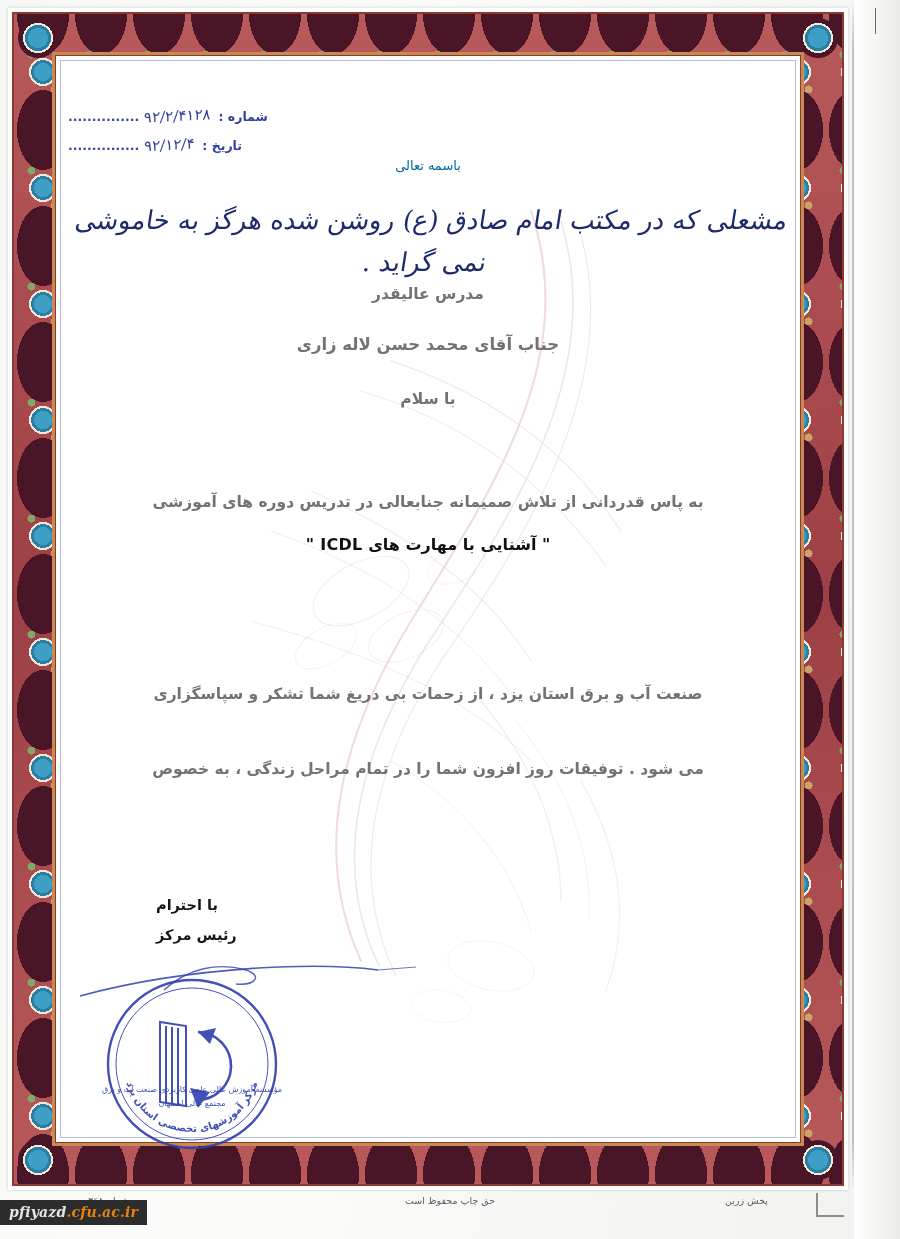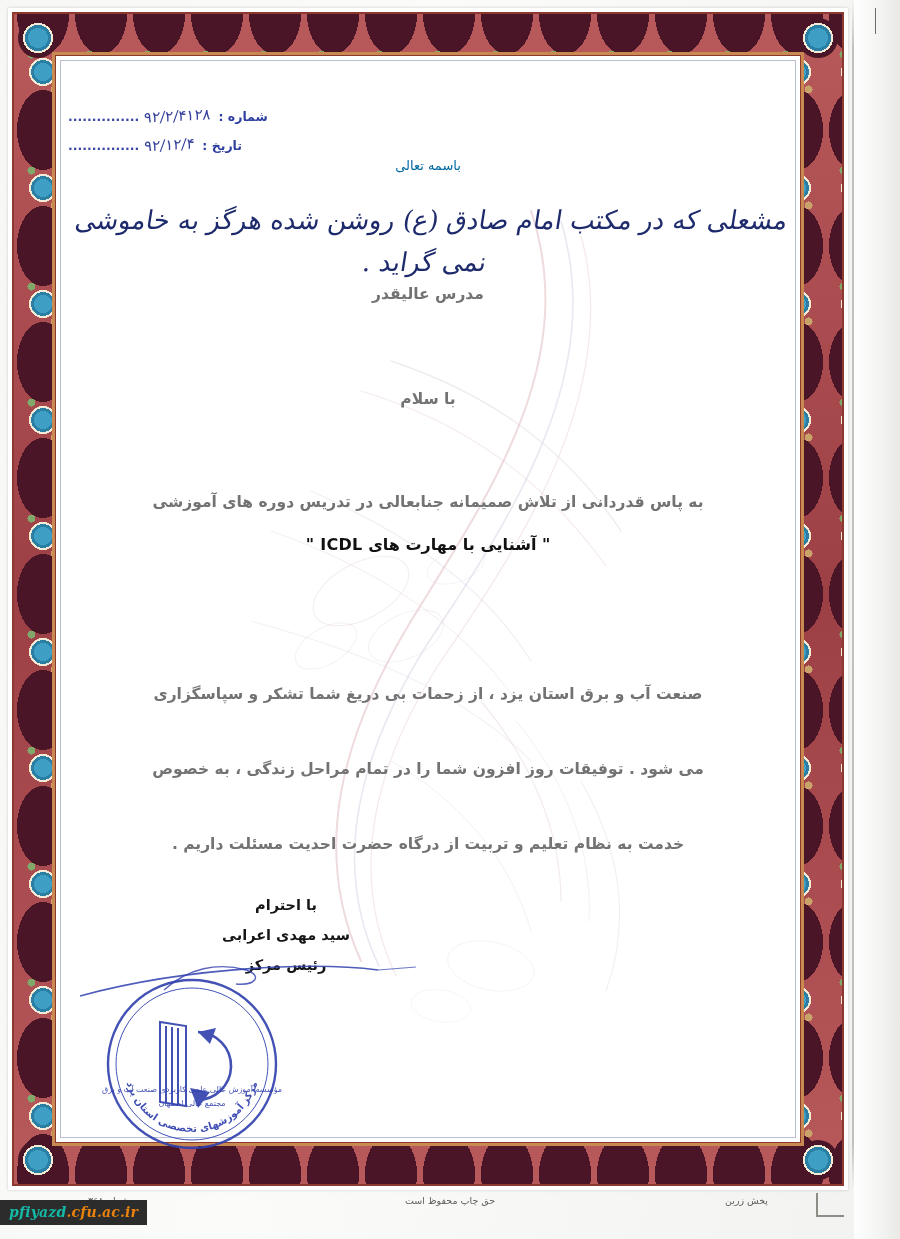--- a/index.html
+++ b/index.html
@@ -147,21 +147,21 @@
   }
   .body-line.center{text-align:center;}
   .nm{font-size:16.5px;}
   .title-line{
     font-size:16px;font-weight:bold;color:#111;
     text-align:center;letter-spacing:.3px;
   }
 
   #sign{
     position:absolute;right:auto;left:88px;top:820px;width:260px;
-    text-align:center;direction:rtl;
+    text-align:left;direction:rtl;
   }
   #sign .l{font-size:14.5px;font-weight:bold;color:#161616;line-height:30px;}
 
   
   #penline{
     position:absolute;left:10px;top:880px;width:340px;height:70px;pointer-events:none;
   }
   
   #seal{
     position:absolute;left:30px;top:900px;width:188px;height:188px;
@@ -179,21 +179,21 @@
   #f-left{left:88px;}
 
   #watermark{
     position:absolute;left:0;bottom:14px;
     background:#2c2c2c;color:#ffffff;
     padding:4px 9px 5px 9px;
     font-family:"DejaVu Serif","Liberation Serif",serif;
     font-style:italic;font-weight:bold;font-size:14px;
     letter-spacing:.2px;direction:ltr;
   }
-  #watermark .wm-b{color:#14b8a6;}
+  #watermark .wm-b{color:#e5e5e5;}
   #watermark .wm-o{color:#e8820c;}
 </style>
 </head>
 <body>
 
 <div id="scan">
   <div id="scan-margin-right"></div>
   <div id="scan-edge"></div>
   <div id="scan-tick"></div>
   <div id="corner-mark"></div>
@@ -249,31 +249,30 @@
         <span class="hand">۹۲/۱۲/۴</span>
         <span class="dots">...............</span>
       </div>
     </div>
 
     <div id="basmala">باسمه تعالی</div>
 
     <div id="calligraphy">مشعلی که در مکتب امام صادق (ع) روشن شده هرگز به خاموشی نمی گراید .</div>
 
     <div class="body-line center" style="top:215px;">مدرس عالیقدر</div>
+    <div class="body-line center nm" style="top:265px;">جناب آقای محمد حسن  لاله زاری</div>
     <div class="body-line center" style="top:320px;">با سلام</div>
 
     <div class="body-line center" style="top:390px;margin-top:33px;">به پاس قدردانی از تلاش صمیمانه جنابعالی در تدریس دوره های آموزشی</div>
     <div class="body-line center title-line" style="top:465px;">"   آشنایی  با  مهارت های  ICDL   "</div>
     <div class="body-line center" style="top:690px;">می شود . توفیقات روز افزون شما را در تمام مراحل زندگی ، به خصوص</div>
     <div class="body-line center" style="top:615px;">صنعت آب و برق استان یزد ، از زحمات بی دریغ شما تشکر و سپاسگزاری</div>
-    <div class="body-line center" style="top:765px;">خدمت به نظام تعلیم و تربیت از درگاه حضرت احدیت مسئلت داریم .</div>
 
     <div id="sign">
       <div class="l">با احترام</div>
-      <div class="l">سید مهدی اعرابی</div>
       <div class="l">رئیس مرکز</div>
     </div>
 
     <svg id="penline" viewBox="0 0 340 70">
       <path d="M2 46 C 60 30, 120 22, 180 18 C 230 15, 270 16, 300 20" fill="none" stroke="#2f3fae" stroke-width="1.6" opacity=".85"></path>
       <path d="M86 40 C 110 18, 140 12, 168 20 C 186 26, 176 36, 158 34" fill="none" stroke="#2f3fae" stroke-width="1.4" opacity=".8"></path>
       <path d="M300 20 L 338 17" fill="none" stroke="#2f3fae" stroke-width="1.2" opacity=".7"></path>
     </svg>
 
     <svg id="seal" viewBox="0 0 188 188">

